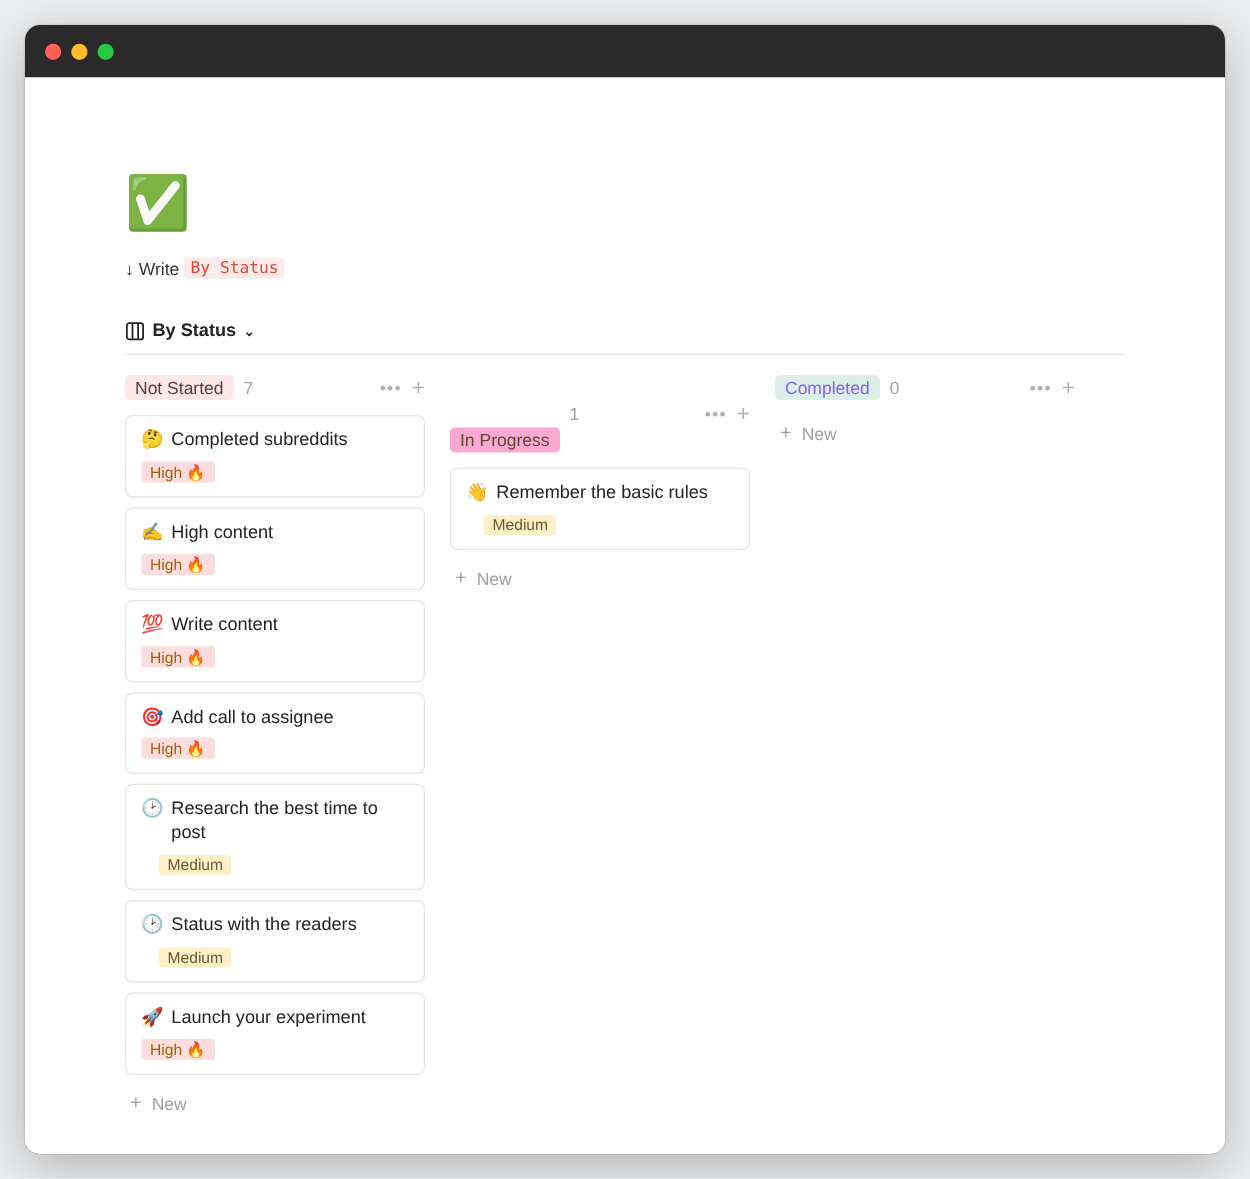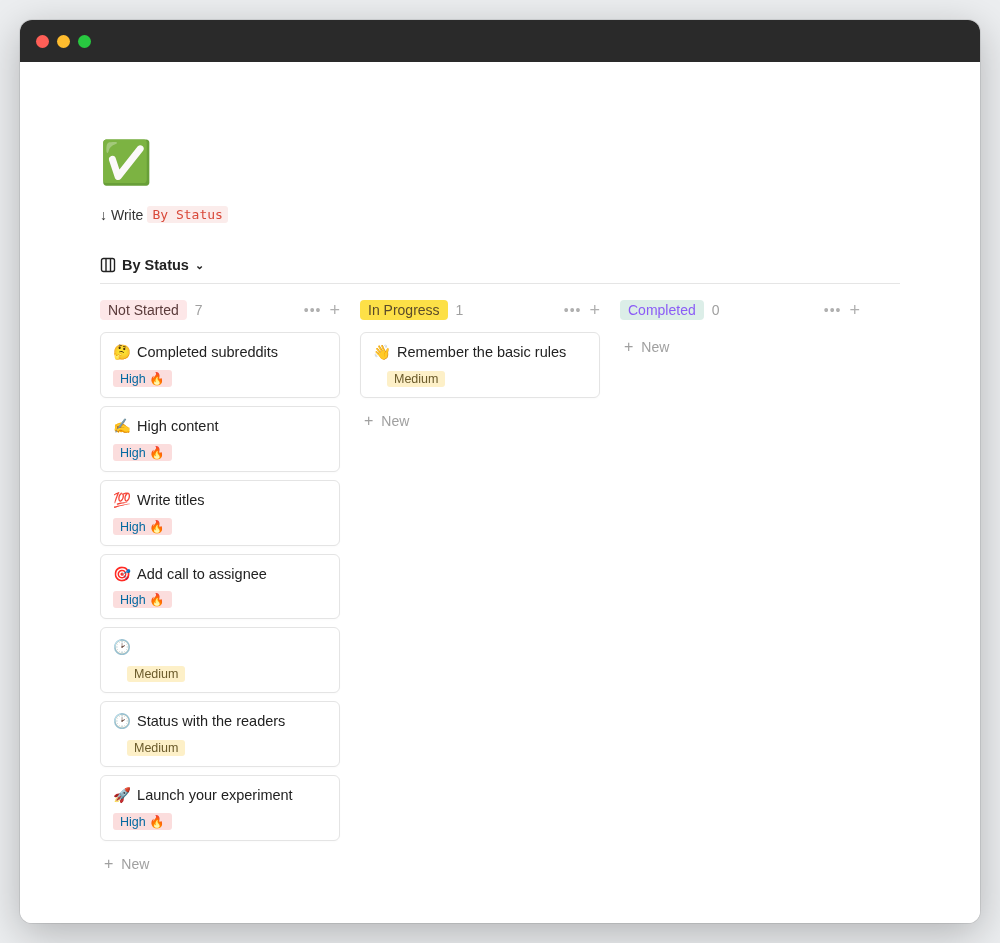--- a/index.html
+++ b/index.html
@@ -104,21 +104,21 @@
     border-radius: 4px;
     font-size: 14px;
     font-weight: 400;
     color: #333;
   }
   .col-count { color: #a0a0a0; font-size:14px; }
   .col-actions { color: #b0b0b0; display:flex; gap:8px; align-items:center; }
   .col-actions .dots { letter-spacing: 1px; font-size:14px; }
   .col-actions .plus { font-size: 18px; line-height:1; }
   .label-notstarted { background: #fde7e8; color: #5a3a3a; }
-  .label-inprogress { background: #fde047; color: #5a4a2a; }
+  .label-inprogress { background: #f9a8d4; color: #5a4a2a; margin-top: 42px; }
   .label-completed  { background: #dceee8; color: #8b5cf6; }
   .card {
     border: 1px solid #e4e4e4;
     border-radius: 6px;
     padding: 10px 12px 10px 12px;
     margin-bottom: 8px;
     background: #fff;
     box-shadow: 0 1px 2px rgba(0,0,0,0.02);
     cursor: pointer;
   }
@@ -129,21 +129,21 @@
     line-height: 1.3;
   }
   .card-emoji { flex-shrink:0; }
   .priority-tag {
     display: inline-flex; align-items: center; gap: 3px;
     padding: 1px 7px;
     border-radius: 3px;
     font-size: 12.5px;
     font-weight: 400;
   }
-  .priority-high   { background: #fbdddd; color: #0369a1; }
+  .priority-high   { background: #fbdddd; color: #a16207; }
   .priority-medium { background: #fdf0c8; color: #6a5a2a; margin-left: 14px; }
   .new-btn {
     display: flex; align-items: center; gap: 8px;
     color: #a0a0a0; font-size: 14px;
     padding: 6px 4px; cursor: pointer;
   }
   .new-btn .plus { font-size: 16px; }
   svg.board-icon { width:16px; height:16px; }
 </style>
 </head>
@@ -193,28 +193,29 @@
           <div class="card"><div class="card-title-row">
               <span class="card-emoji">🤔</span>
               <span>Completed subreddits</span>
             </div><span class="priority-tag priority-high">High 🔥</span></div>
           <div class="card"><div class="card-title-row">
               <span class="card-emoji">✍️</span>
               <span>High content</span>
             </div><span class="priority-tag priority-high">High 🔥</span></div>
           <div class="card"><div class="card-title-row">
               <span class="card-emoji">💯</span>
-              <span>Write titles</span>
+              <span>Write content</span>
             </div><span class="priority-tag priority-high">High 🔥</span></div>
           <div class="card"><div class="card-title-row">
               <span class="card-emoji">🎯</span>
               <span>Add call to assignee</span>
             </div><span class="priority-tag priority-high">High 🔥</span></div>
           <div class="card"><div class="card-title-row">
               <span class="card-emoji">🕑</span>
+              <span>Research the best time to post</span>
             </div><span class="priority-tag priority-medium">Medium</span></div>
           <div class="card"><div class="card-title-row">
               <span class="card-emoji">🕑</span>
               <span>Status with the readers</span>
             </div><span class="priority-tag priority-medium">Medium</span></div>
           <div class="card"><div class="card-title-row">
               <span class="card-emoji">🚀</span>
               <span>Launch your experiment</span>
             </div><span class="priority-tag priority-high">High 🔥</span></div>
           <div class="new-btn">

